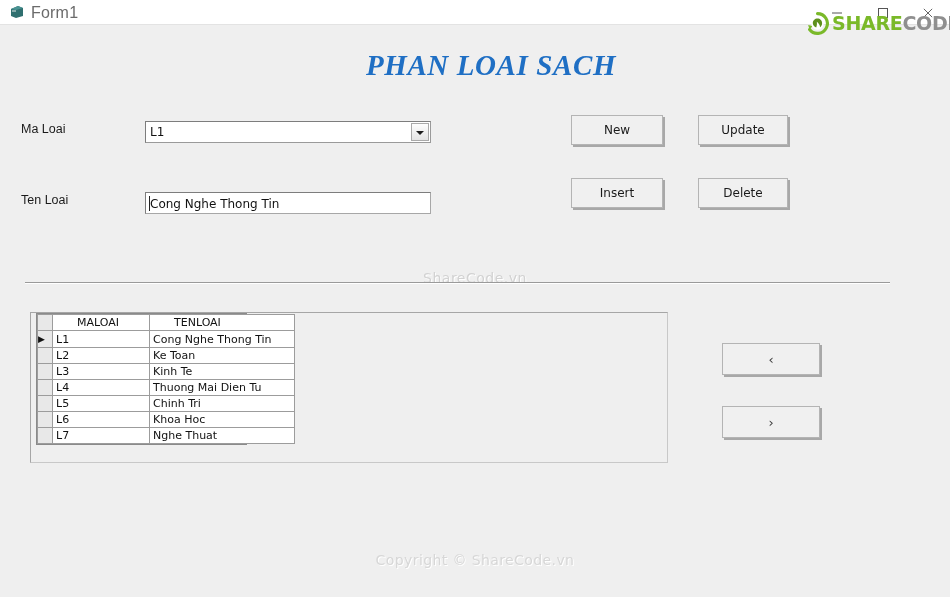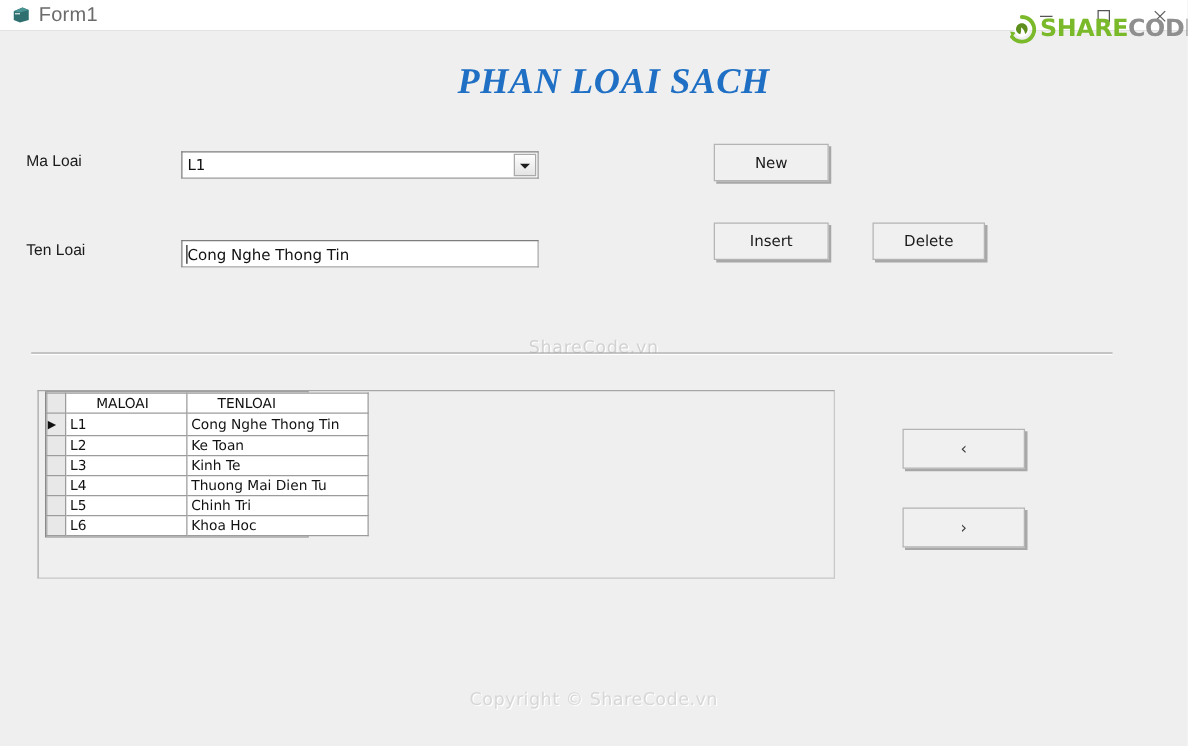--- a/index.html
+++ b/index.html
@@ -329,20 +329,21 @@
     </span>
   </div>
 
   <div class="fld-label lbl-tenloai">Ten Loai</div>
   <div class="textbox">
     <span class="caret"></span>
     <span class="textbox-value">Cong Nghe Thong Tin</span>
   </div>
 
   <div class="btn btn-new">New</div>
+  <div class="btn btn-update">Update</div>
   <div class="btn btn-insert">Insert</div>
   <div class="btn btn-delete">Delete</div>
 
   <div class="wm-mid">ShareCode.vn</div>
   <div class="divider"></div>
 
   <div class="grid-panel"></div>
   <div class="grid">
     <table class="dg">
       <thead>
@@ -376,20 +377,25 @@
         <tr>
           <td class="col-sel"><span class="rowmark"></span></td>
           <td class="col-code">L5</td>
           <td class="col-name">Chinh Tri</td>
         </tr>
         <tr>
           <td class="col-sel"><span class="rowmark"></span></td>
           <td class="col-code">L6</td>
           <td class="col-name">Khoa Hoc</td>
         </tr>
+        <tr>
+          <td class="col-sel"><span class="rowmark"></span></td>
+          <td class="col-code">L7</td>
+          <td class="col-name">Nghe Thuat</td>
+        </tr>
       </tbody>
     </table>
   </div>
 
   <div class="btn btn-prev">
     <span class="nav-glyph">‹</span>
   </div>
   <div class="btn btn-next">
     <span class="nav-glyph">›</span>
   </div>

